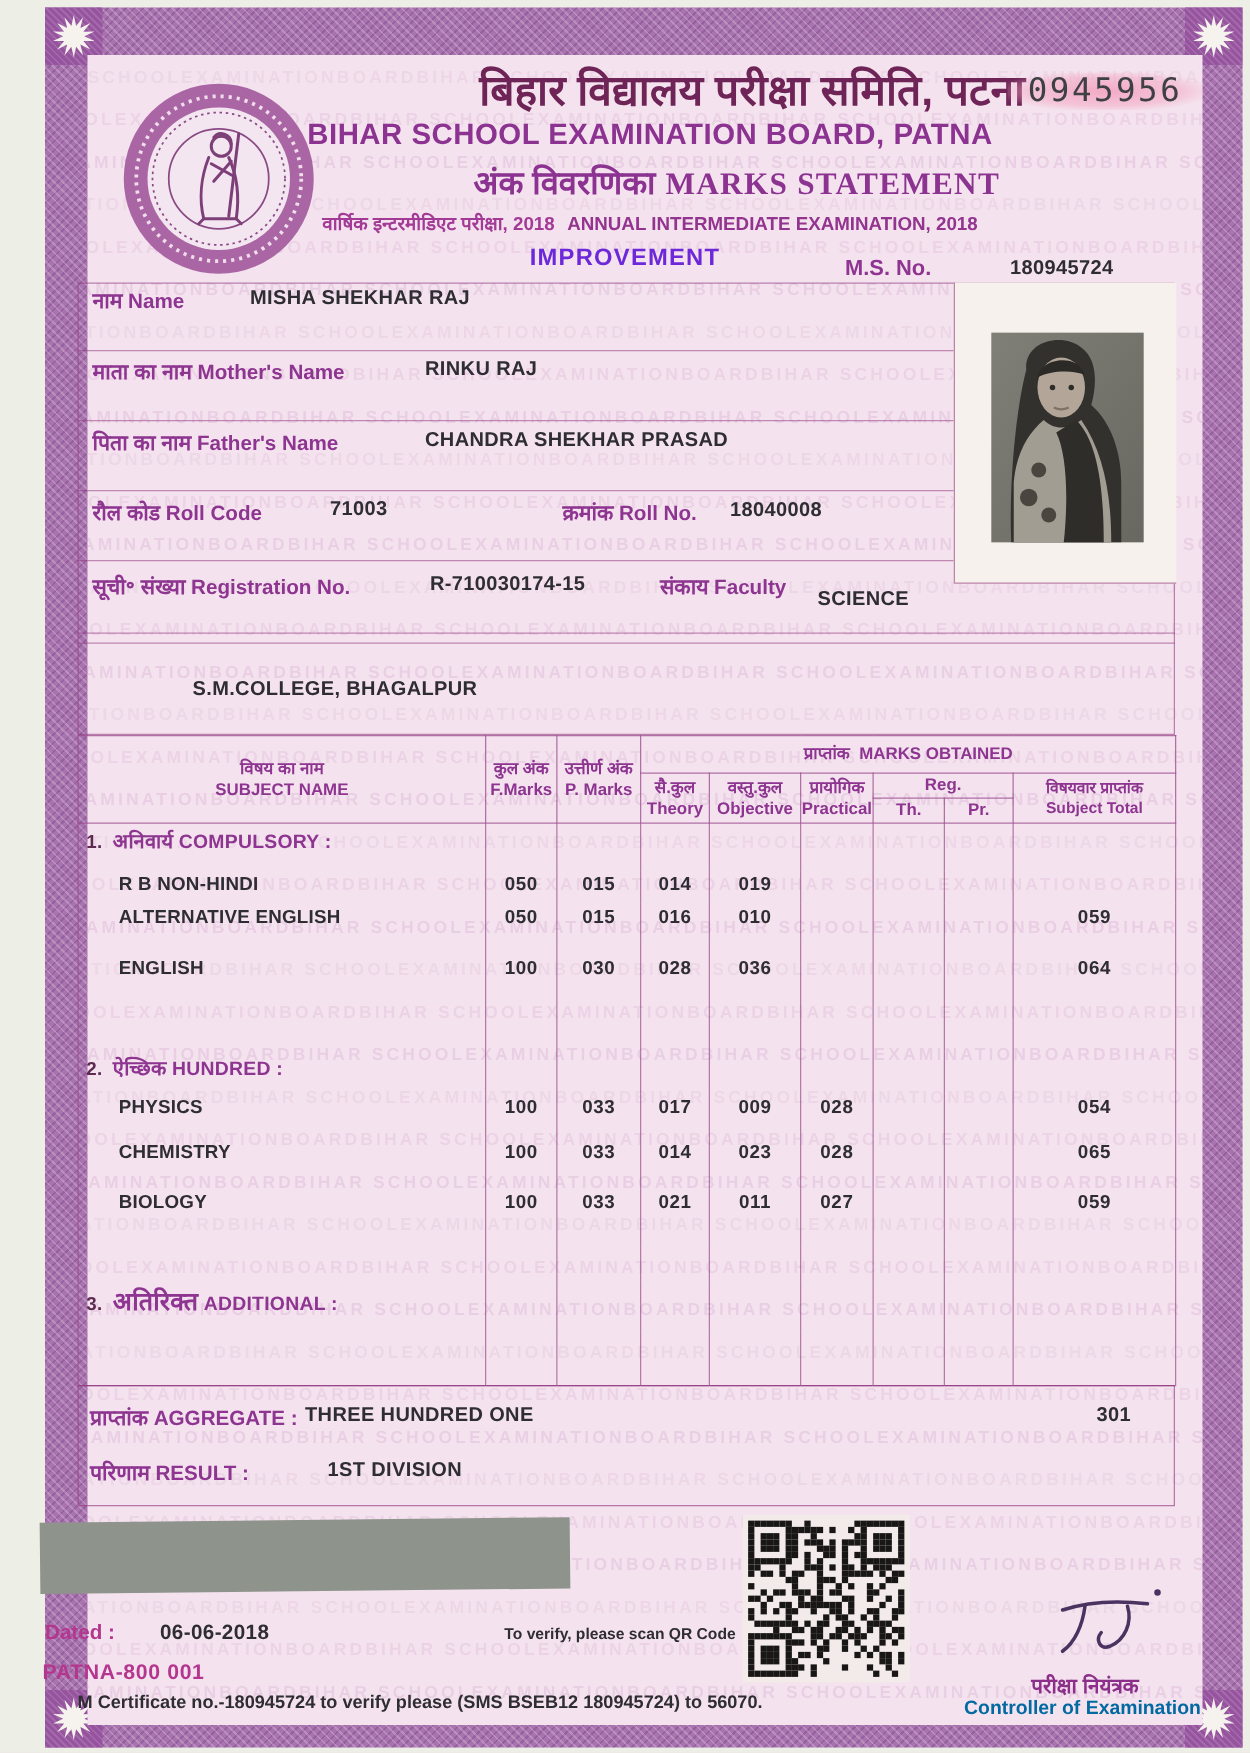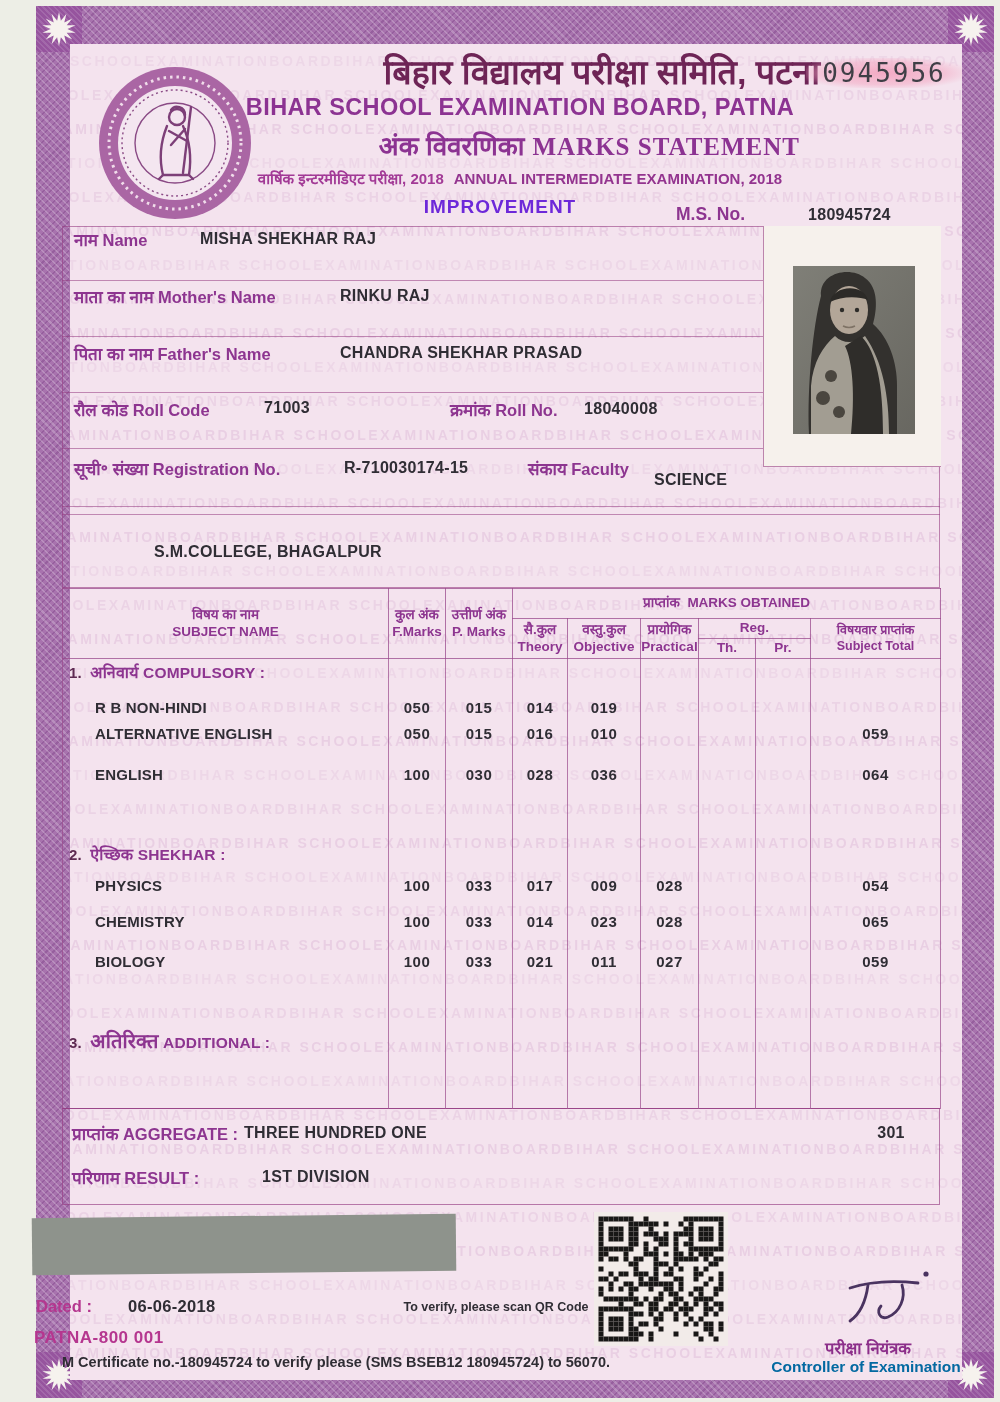--- a/index.html
+++ b/index.html
@@ -295,21 +295,21 @@
           <td></td>
           <td></td>
           <td></td>
           <td></td>
           <td></td>
           <td></td>
           <td></td>
           <td></td>
         </tr>
         <tr class="sec" style="height: 34px;">
-          <td><span class="secno">2. </span><span class="hi-label" style="font-size:16px">ऐच्छिक</span> <span class="en-label" style="font-size:15.5px">SHEKHAR :</span></td>
+          <td><span class="secno">2. </span><span class="hi-label" style="font-size:16px">ऐच्छिक</span> <span class="en-label" style="font-size:15.5px">HUNDRED :</span></td>
           <td></td>
           <td></td>
           <td></td>
           <td></td>
           <td></td>
           <td></td>
           <td></td>
           <td></td>
         </tr>
         <tr style="height: 36px;">

